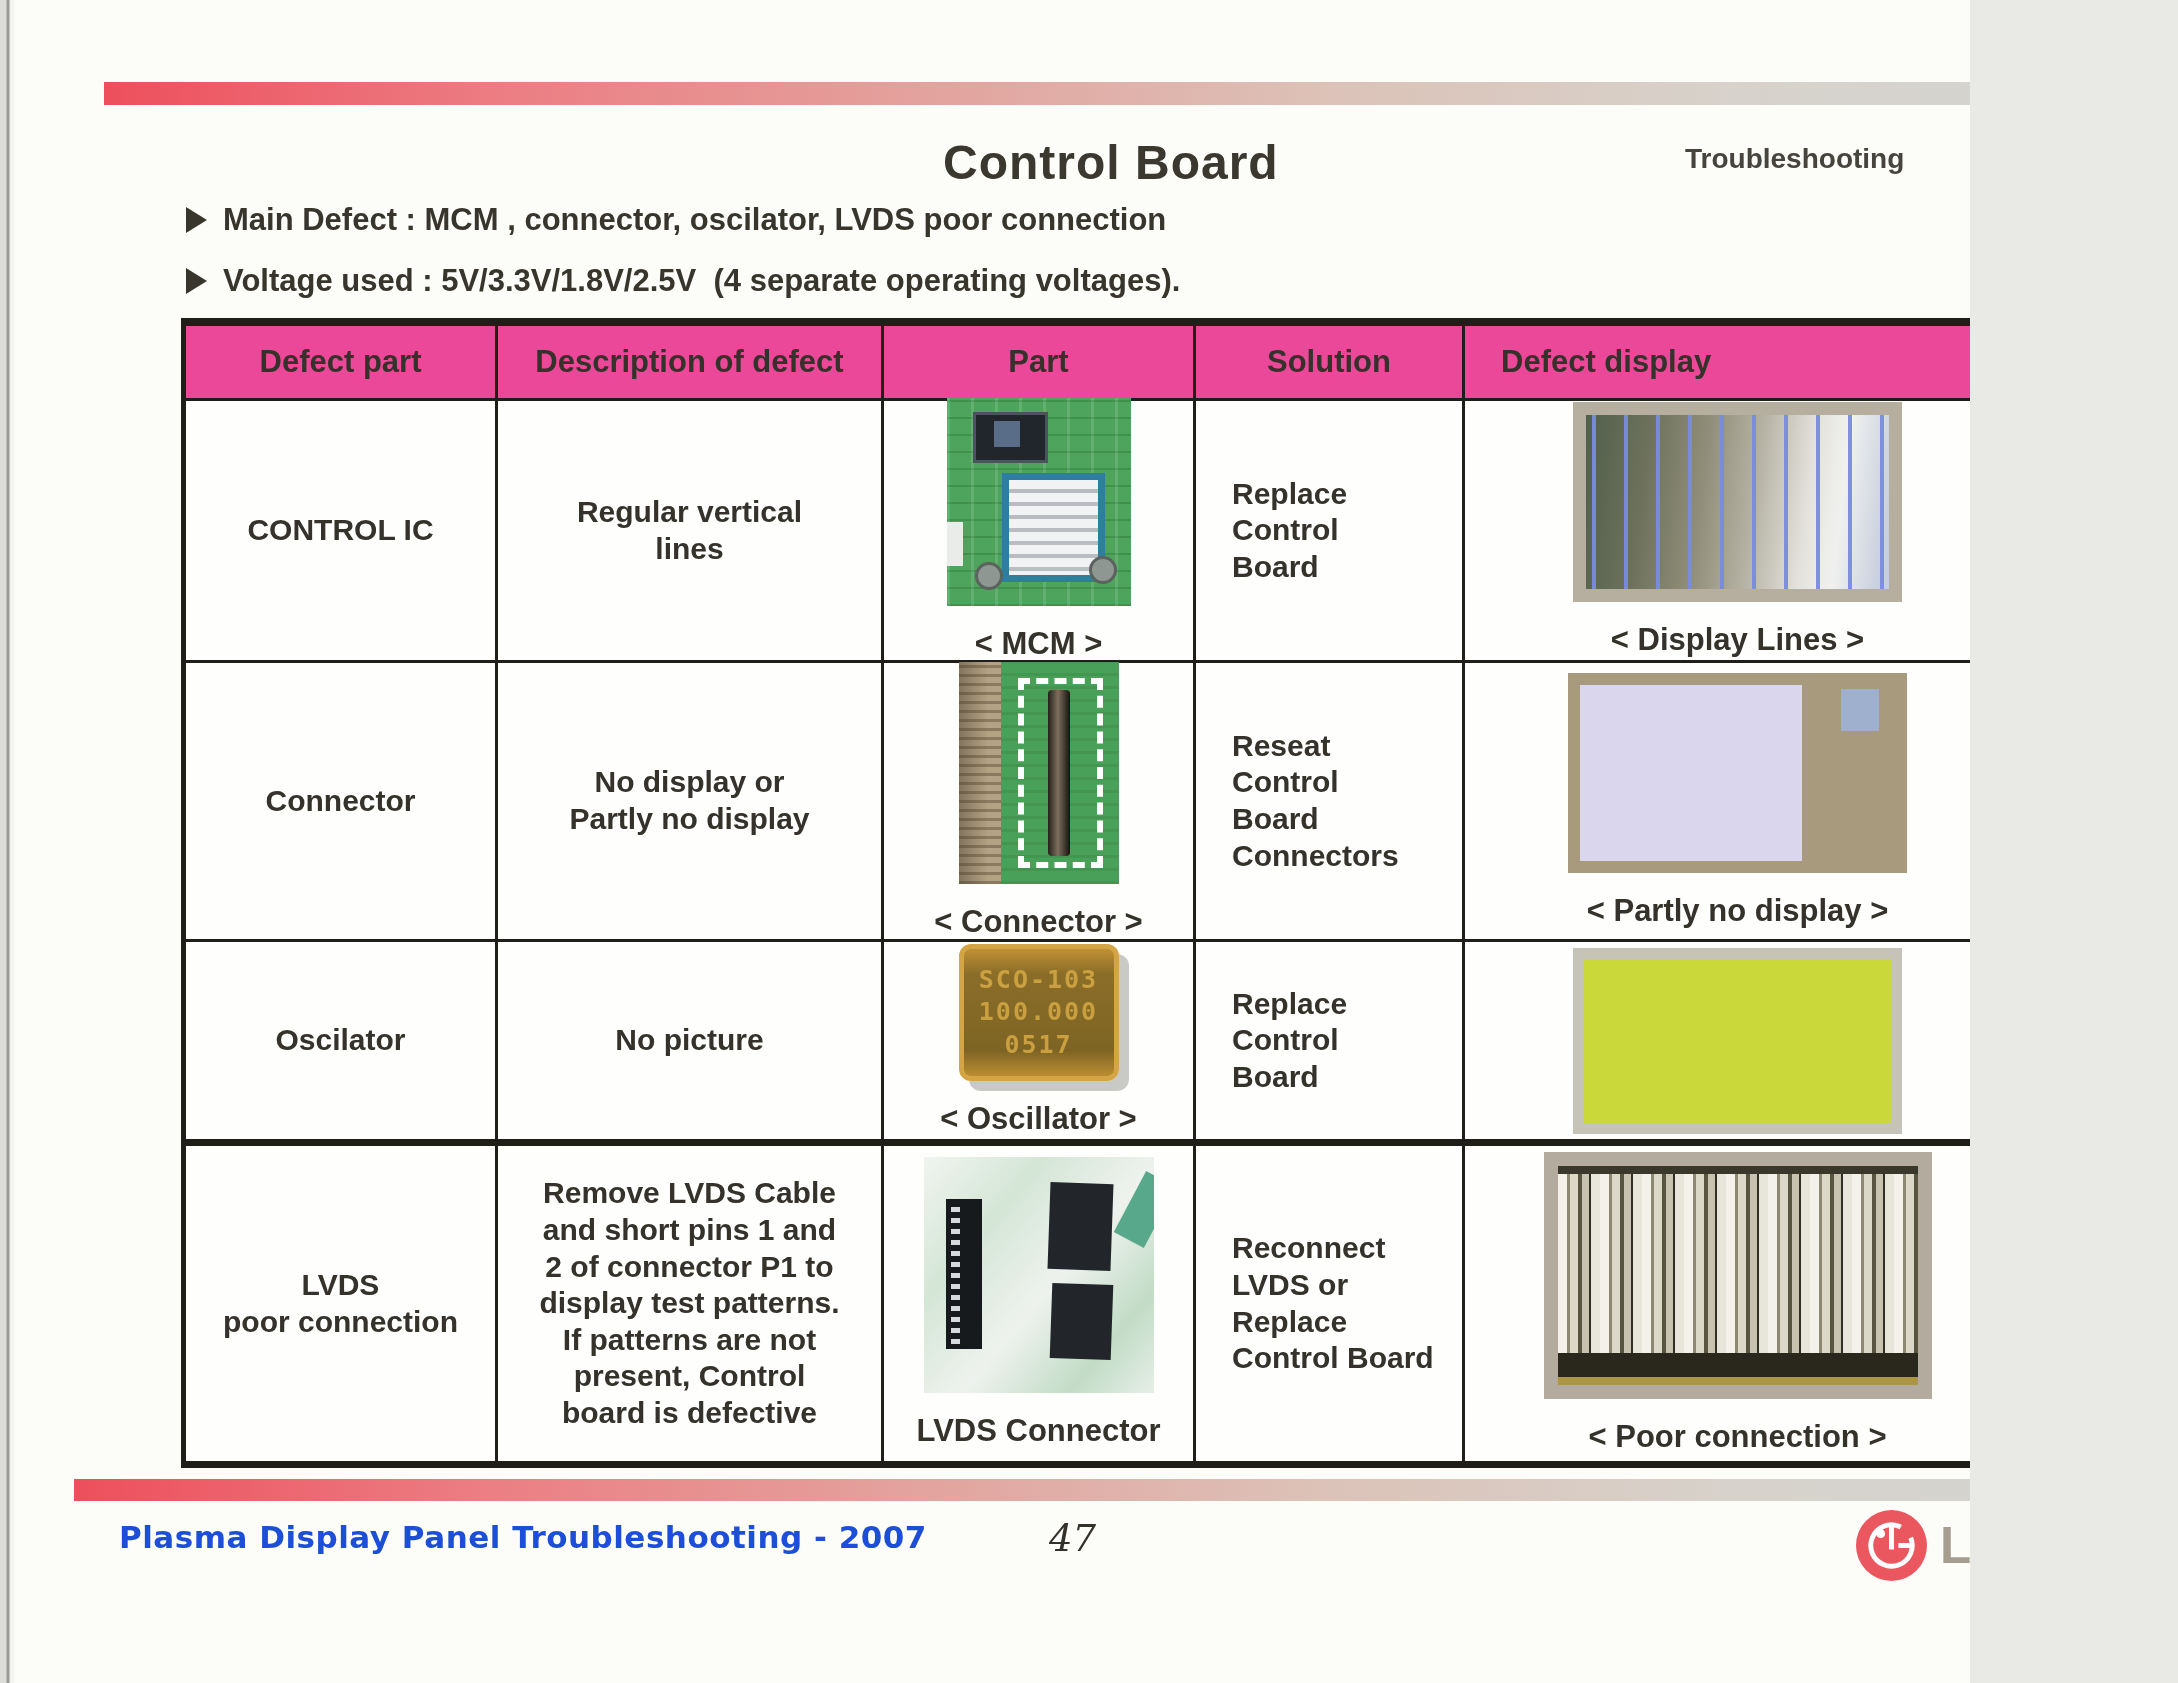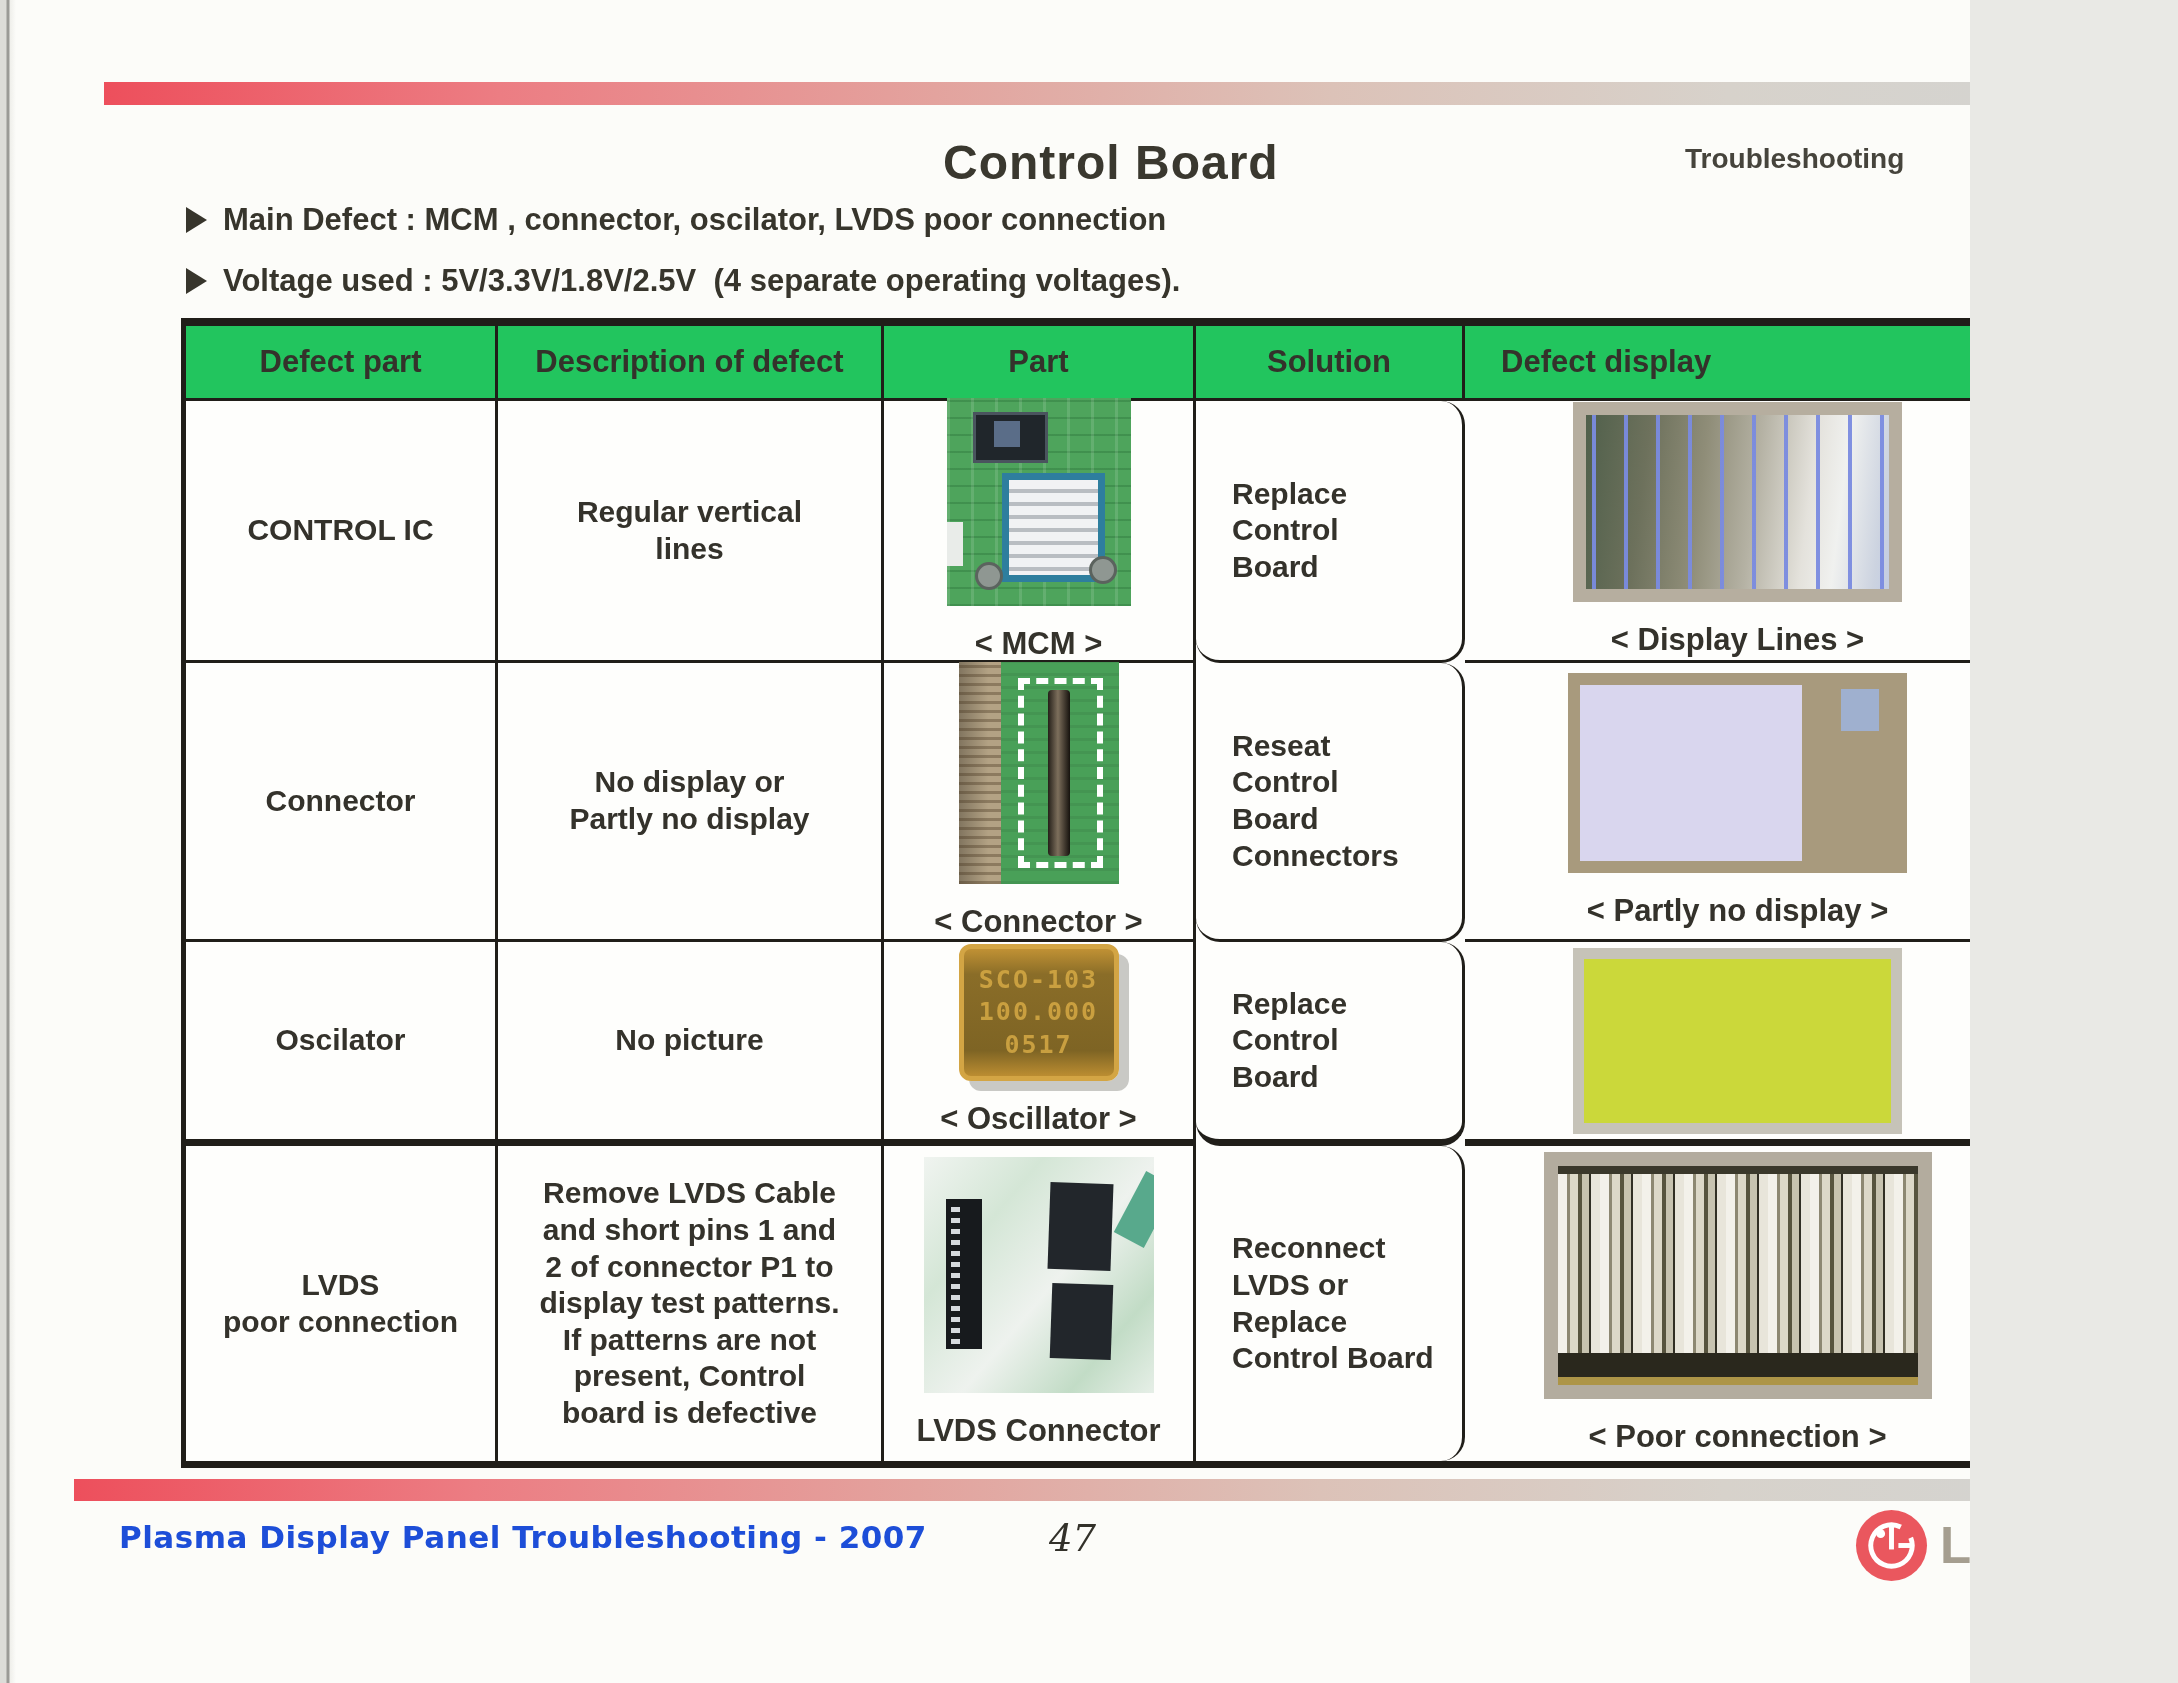--- a/index.html
+++ b/index.html
@@ -33,23 +33,23 @@
          grid-template-rows: 75px 262px 279px 204px 315px;
          border: 5px solid #201e19; border-top-width: 8px; border-bottom-width: 7px;
          background: #fefefc; }
   .cell { border-right: 3px solid #201e19; border-bottom: 3px solid #201e19;
           display: flex; flex-direction: column; align-items: center; justify-content: center;
           text-align: center; font-weight: bold; font-size: 30px; line-height: 1.22;
           white-space: pre-line; color: #34322b; padding: 4px; }
   .cell.lc { border-right: none; }
   .cell.tb { border-bottom-width: 7px; }
   .cell.nb { border-bottom: none; }
-  .cell.hdr { background: #22c55e; font-size: 31px; justify-content: center; }
+  .cell.hdr { background: #ec4899; font-size: 31px; justify-content: center; }
   .cell.hdr-left { align-items: flex-start; text-align: left; padding-left: 36px; }
-  .cell.sol { align-items: flex-start; text-align: left; padding-left: 36px; border-radius: 24px; }
+  .cell.sol { align-items: flex-start; text-align: left; padding-left: 36px; }
   .caption { font-size: 31px; font-weight: bold; margin-top: 19px; white-space: normal; }
 
   
   .photo { position: relative; overflow: hidden; flex: none; }
 
   .mcm { width: 184px; height: 208px; background: #4ea45c;
          background-image: repeating-linear-gradient(90deg, rgba(255,255,255,.12) 0 3px, transparent 3px 24px),
                            repeating-linear-gradient(0deg, rgba(15,75,30,.22) 0 2px, transparent 2px 17px); }
   .mcm-black { position: absolute; left: 26px; top: 14px; width: 75px; height: 51px;
          background: #20262b; border: 3px solid #4a545e; }

